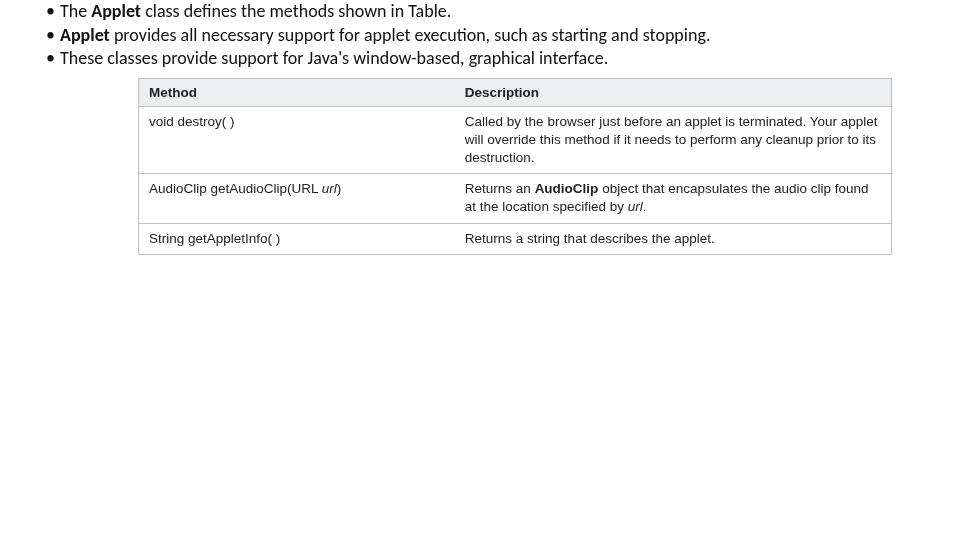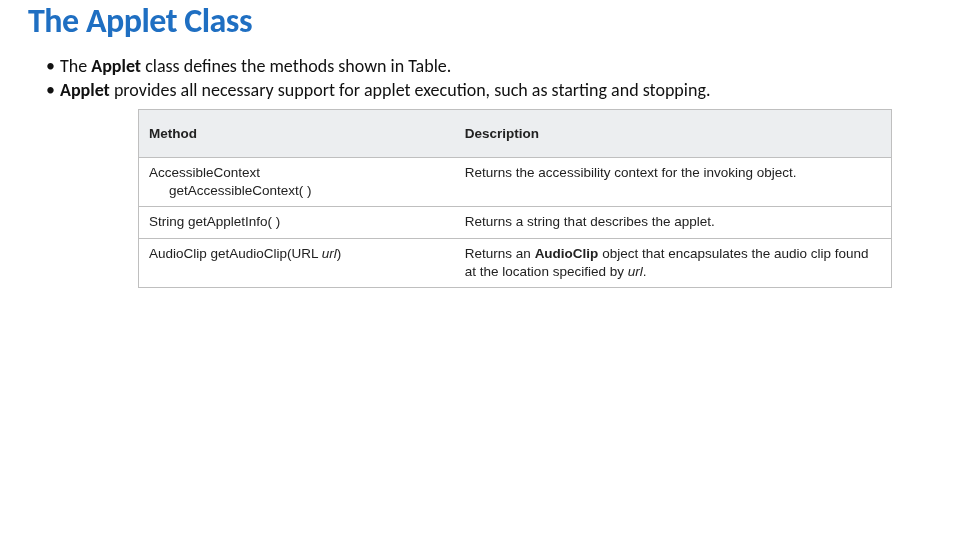--- a/index.html
+++ b/index.html
@@ -54,62 +54,62 @@
     width: 100%;
     border-collapse: collapse;
     font-family: Arial, Helvetica, sans-serif;
     font-size: 13.5px;
     color: #222;
   }
   thead th {
     background: #eceef0;
     text-align: left;
     font-weight: 700;
-    padding: 16px 10px;
+    padding: 6px 10px;
     border-bottom: 1px solid #bfbfbf;
   }
   tbody td {
     padding: 6px 10px;
     vertical-align: top;
     border-top: 1px solid #bfbfbf;
     line-height: 1.35;
   }
   tbody td:first-child { width: 42%; }
   .indent { display: block; padding-left: 20px; }
   .ital { font-style: italic; }
   .bold { font-weight: 700; }
 </style>
 </head>
 <body>
 
 <div class="slide">
-  <h1 class="title">The Applet Class</h1>
 
   <ul class="bullets">
     <li>The <b>Applet</b> class defines the methods shown in Table.</li>
     <li><b>Applet</b> provides all necessary support for applet execution, such as starting and stopping.</li>
+    <li>These classes provide support for Java's window-based, graphical interface.</li>
   </ul>
 
   <div class="table-wrap">
     <table>
       <thead>
         <tr>
           <th>Method</th>
           <th>Description</th>
         </tr>
       </thead>
       <tbody>
         <tr>
-          <td>AccessibleContext<br><span class="indent">getAccessibleContext( )</span></td>
-          <td>Returns the accessibility context for the invoking object.</td>
+          <td>void destroy( )</td>
+          <td>Called by the browser just before an applet is terminated. Your applet will override this method if it needs to perform any cleanup prior to its destruction.</td>
+        </tr>
+        <tr>
+          <td>AudioClip getAudioClip(URL <span class="ital">url</span>)</td>
+          <td>Returns an <span class="bold">AudioClip</span> object that encapsulates the audio clip found at the location specified by <span class="ital">url</span>.</td>
         </tr>
         <tr>
           <td>String getAppletInfo( )</td>
           <td>Returns a string that describes the applet.</td>
-        </tr>
-        <tr>
-          <td>AudioClip getAudioClip(URL <span class="ital">url</span>)</td>
-          <td>Returns an <span class="bold">AudioClip</span> object that encapsulates the audio clip found at the location specified by <span class="ital">url</span>.</td>
         </tr>
       </tbody>
     </table>
   </div>
 </div>
 
 </body></html>

